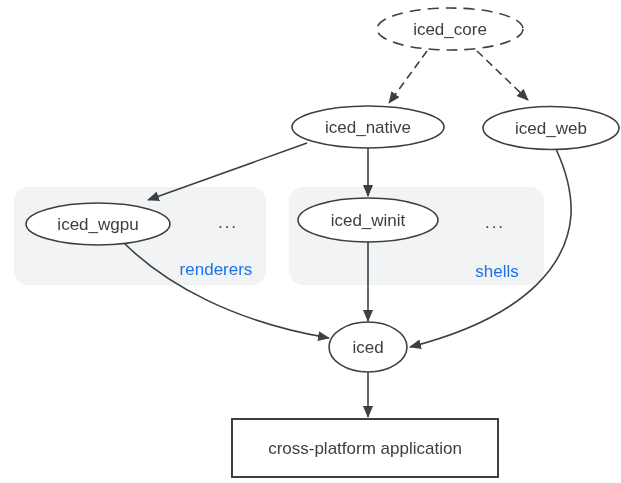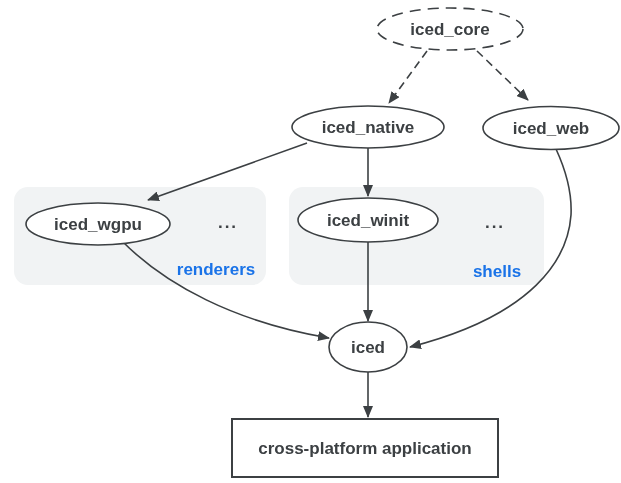--- a/index.html
+++ b/index.html
@@ -8,21 +8,21 @@
     --group-fill:#f1f3f4;
     --group-label-text:#1a73e8;
     --background:#ffffff;
   }
   html,body{margin:0;padding:0;}
   body{
     width:621px;height:483px;
     background:var(--background);
     font-family:"Liberation Sans", sans-serif;
   }
-  .diagram-wrap{position:relative;width:621px;height:480px;overflow:hidden;font-weight:bold;}
+  .diagram-wrap{position:relative;width:621px;height:480px;overflow:hidden;}
   svg{display:block;}
   .group-box{fill:var(--group-fill);stroke:none;}
   .node-ellipse{fill:#ffffff;stroke:var(--node-stroke);stroke-width:1.6;}
   .node-ellipse.dashed{stroke-dasharray:11 7;}
   .node-rect{fill:#ffffff;stroke:var(--node-stroke);stroke-width:2;}
   .edge{fill:none;stroke:var(--node-stroke);stroke-width:1.6;}
   .edge.dashed{stroke-dasharray:8 5;}
   .node-label{
     fill:var(--node-text);
     font-family:"Liberation Sans", sans-serif;

